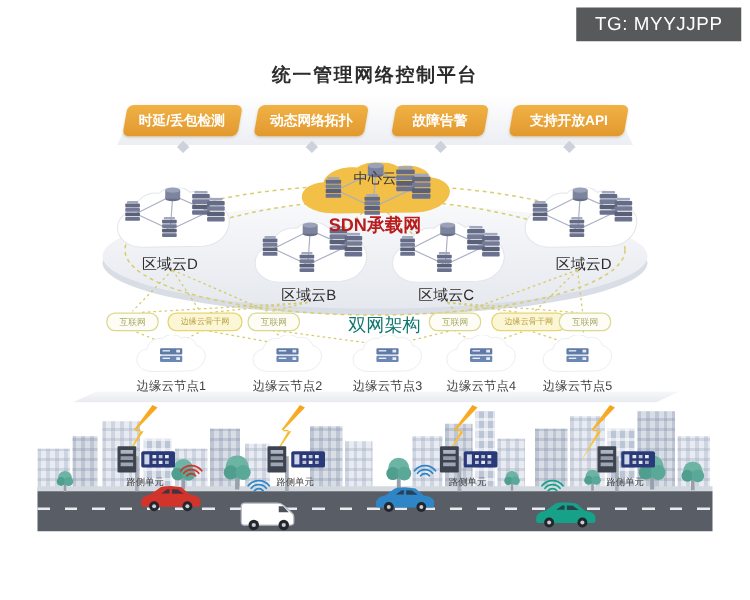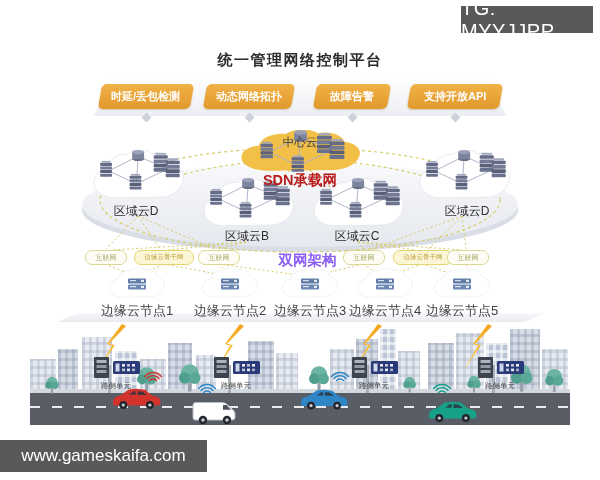--- a/index.html
+++ b/index.html
@@ -2,39 +2,39 @@
 <html><head>
 <meta charset="utf-8">
 <style>
   html,body{margin:0;padding:0;background:#fff;}
   .stage{position:relative;width:600px;height:480px;background:#ffffff;overflow:hidden;
          font-family:"Liberation Sans","DejaVu Sans",sans-serif;}
   .abs{position:absolute;}
   .z1{z-index:1}.z2{z-index:2}.z3{z-index:3}
   
   .badge{background:#58595b;color:#fff;display:flex;align-items:center;justify-content:center;}
-  #badge-top{right:7px;top:6px;width:132px;height:27px;font-size:20px;letter-spacing:.5px;}
+  #badge-top{right:7px;top:6px;width:132px;height:27px;font-size:15px;letter-spacing:.5px;}
   #badge-bottom{left:0;top:440px;width:207px;height:32px;font-size:17px;}
   
   #main-title{left:0;top:51px;width:600px;text-align:center;font-size:15px;font-weight:bold;
               color:#2c2c2c;letter-spacing:1.5px;}
   #slab{left:85px;top:76px;width:430px;height:40px;background:linear-gradient(180deg,#ffffff,#eceef3);
         clip-path:polygon(2% 100%,6.5% 0,93.5% 0,98% 100%);box-shadow:0 2px 4px rgba(40,50,70,.10);}
   .pbtn{top:84px;height:25px;border-radius:5px;background:linear-gradient(180deg,#f0b145,#e2992e);
         transform:skewX(-10deg);display:flex;align-items:center;justify-content:center;
         box-shadow:0 1px 2px rgba(120,80,0,.25);}
   .pbtn span{transform:skewX(10deg);color:#fff;font-size:11px;font-weight:bold;white-space:nowrap;}
   .arrow{top:114px;width:7px;height:7px;background:#ccd1da;transform:rotate(45deg);}
   
   .lbl{text-align:center;color:#333;}
   #lbl-center-cloud{left:262px;top:119px;width:76px;font-size:11.5px;color:#3a3a3a;margin-top:16px;}
   #lbl-sdn{left:220px;top:171px;width:160px;font-size:14.5px;font-weight:bold;color:#b91c1c;}
   .lbl-regional{font-size:12px;color:#2e2e2e;width:80px;}
-  #lbl-dual{left:250px;top:251px;width:115px;font-size:14.5px;font-weight:bold;color:#8b5cf6;}
-  .lbl-edge{top:302px;width:74px;font-size:13px;color:#3f3f3f;}
+  #lbl-dual{left:250px;top:251px;width:115px;font-size:14.5px;font-weight:normal;color:#0f766e;}
+  .lbl-edge{top:302px;width:74px;font-size:10px;color:#3f3f3f;}
   .pill{top:250px;height:13px;border-radius:7px;display:flex;align-items:center;justify-content:center;
         white-space:nowrap;}
   .pill-white{background:#fdfdf6;border:1px solid #dcd894;color:#a8a865;font-size:7px;}
   .pill-yellow{background:#fbf6d6;border:1px solid #e5d46f;color:#bd9f3c;font-size:6.5px;}
   .lbl-rsu{top:381px;width:44px;font-size:7.5px;color:#3d3d3d;}
   
   #shelf{left:58px;top:313px;width:486px;height:9px;background:linear-gradient(180deg,#f7f8fa,#e8eaef);
          clip-path:polygon(0 100%,4% 0,100% 0,96% 100%);box-shadow:0 1px 2px rgba(40,50,70,.12);}
   
   .bldg{position:absolute;bottom:87px;background:#e8ebf1;
@@ -361,15 +361,14 @@
   <div class="abs z3 lbl lbl-edge" style="left:273px">边缘云节点3</div>
   <div class="abs z3 lbl lbl-edge" style="left:348px">边缘云节点4</div>
   <div class="abs z3 lbl lbl-edge" style="left:425px">边缘云节点5</div>
 
   <div class="abs z3 lbl lbl-rsu" style="left:94px">路侧单元</div>
   <div class="abs z3 lbl lbl-rsu" style="left:214px">路侧单元</div>
   <div class="abs z3 lbl lbl-rsu" style="left:352px">路侧单元</div>
   <div class="abs z3 lbl lbl-rsu" style="left:478px">路侧单元</div>
 
   <div id="badge-top" class="badge abs z3">TG: MYYJJPP</div>
-  <div id="badge-bottom" class="badge abs z3">www.gameskaifa.com</div>
 
 </div>
 
 </body></html>

